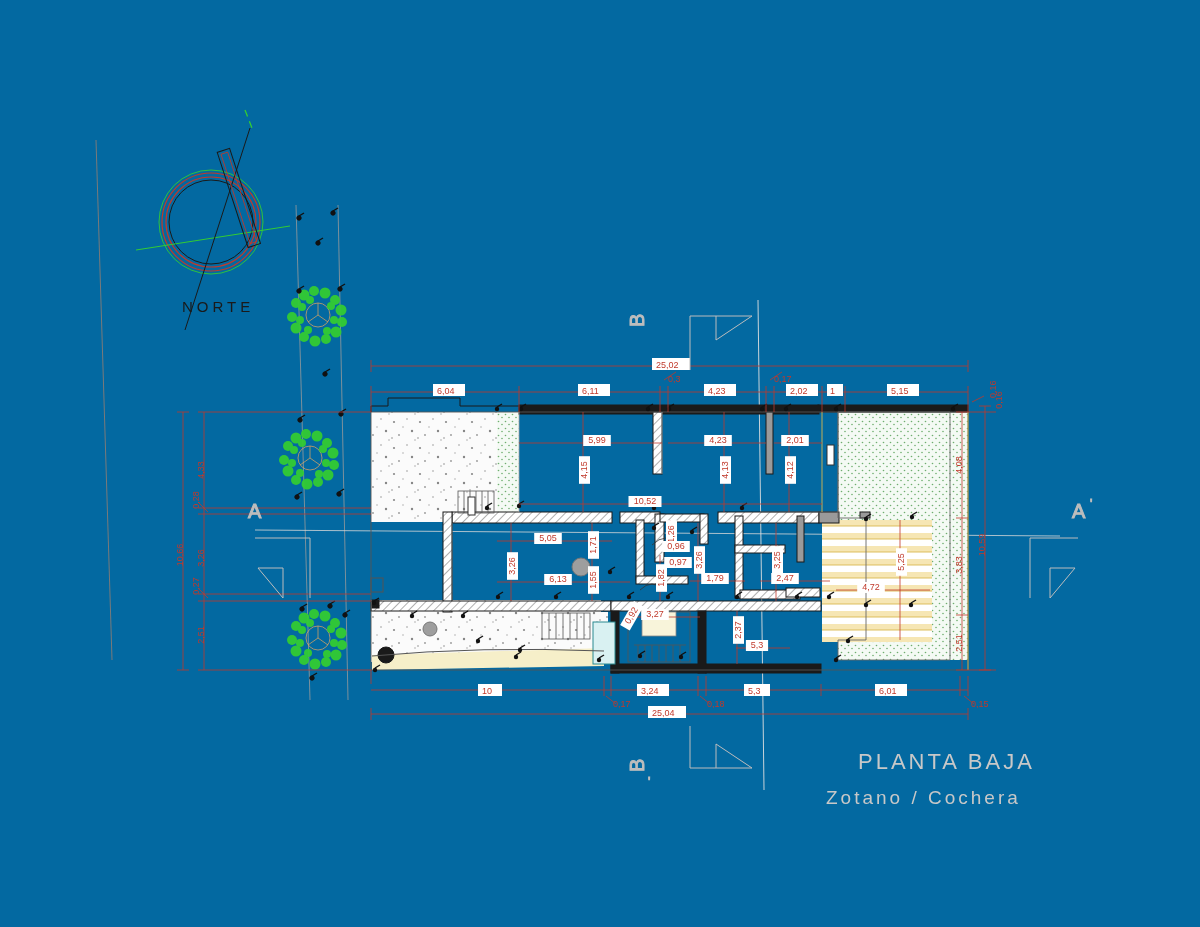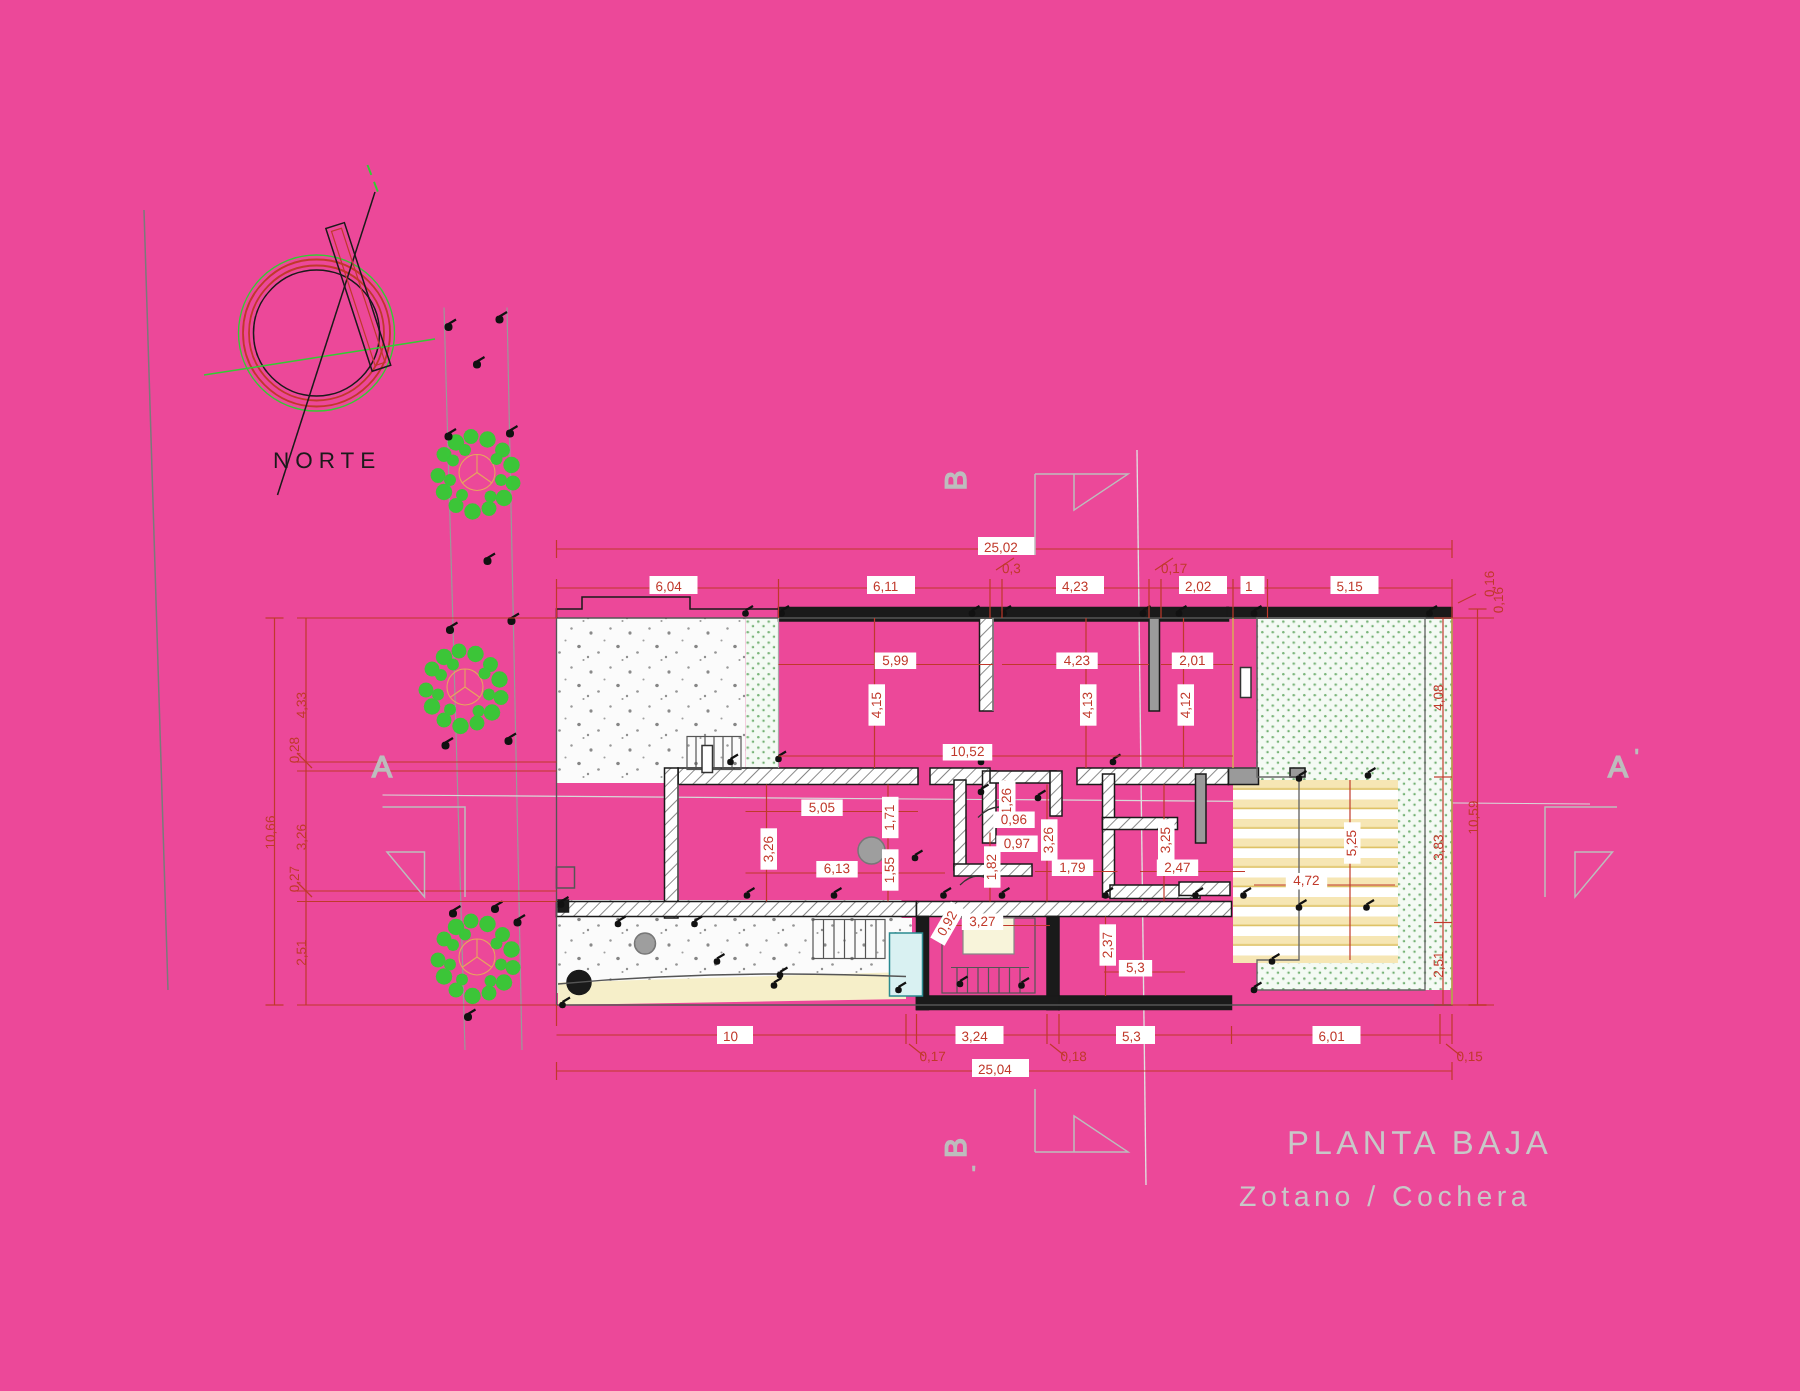--- a/index.html
+++ b/index.html
@@ -1,17 +1,17 @@
 <!DOCTYPE html>
 <html><head>
 <meta charset="utf-8">
 <style>
   html,body{margin:0;padding:0;background:#ffffff;}
   body{width:1200px;height:927px;font-family:"Liberation Sans",sans-serif;overflow:hidden;}
-  #stage{position:relative;width:1200px;height:927px;background:#ec4899;}
+  #stage{position:relative;width:1200px;height:927px;background:#0369a1;}
   svg{display:block;}
   .dimtxt{font-family:"Liberation Sans",sans-serif;font-size:9px;fill:#c0392b;}
   .titletxt{font-family:"Liberation Sans",sans-serif;fill:#c8c8c8;letter-spacing:3px;}
   .marktxt{font-family:"Liberation Sans",sans-serif;fill:#bdbdbd;}
   .northtxt{font-family:"Liberation Sans",sans-serif;fill:#1a1a1a;font-size:15px;letter-spacing:4px;}
 </style>
 </head>
 <body>
 
 <div id="stage">

